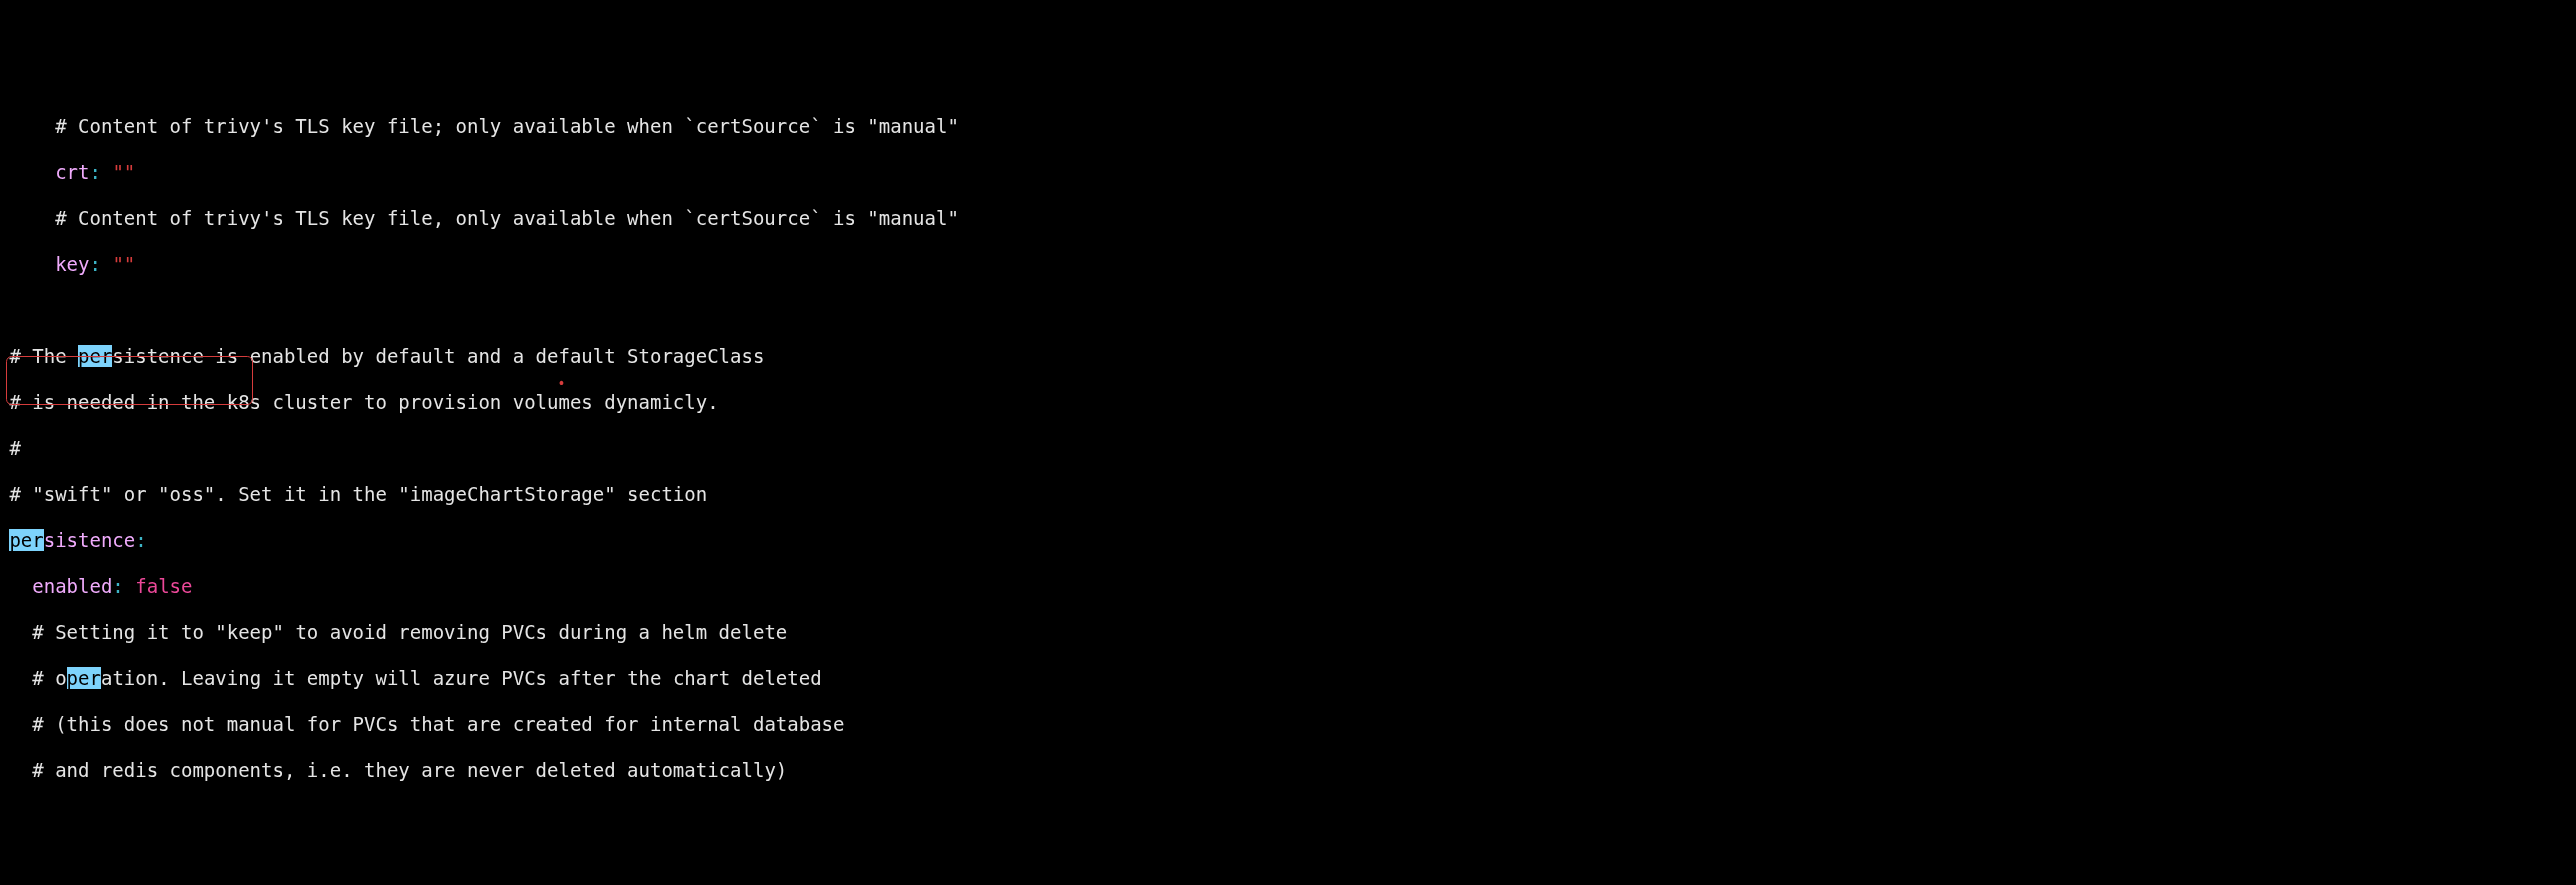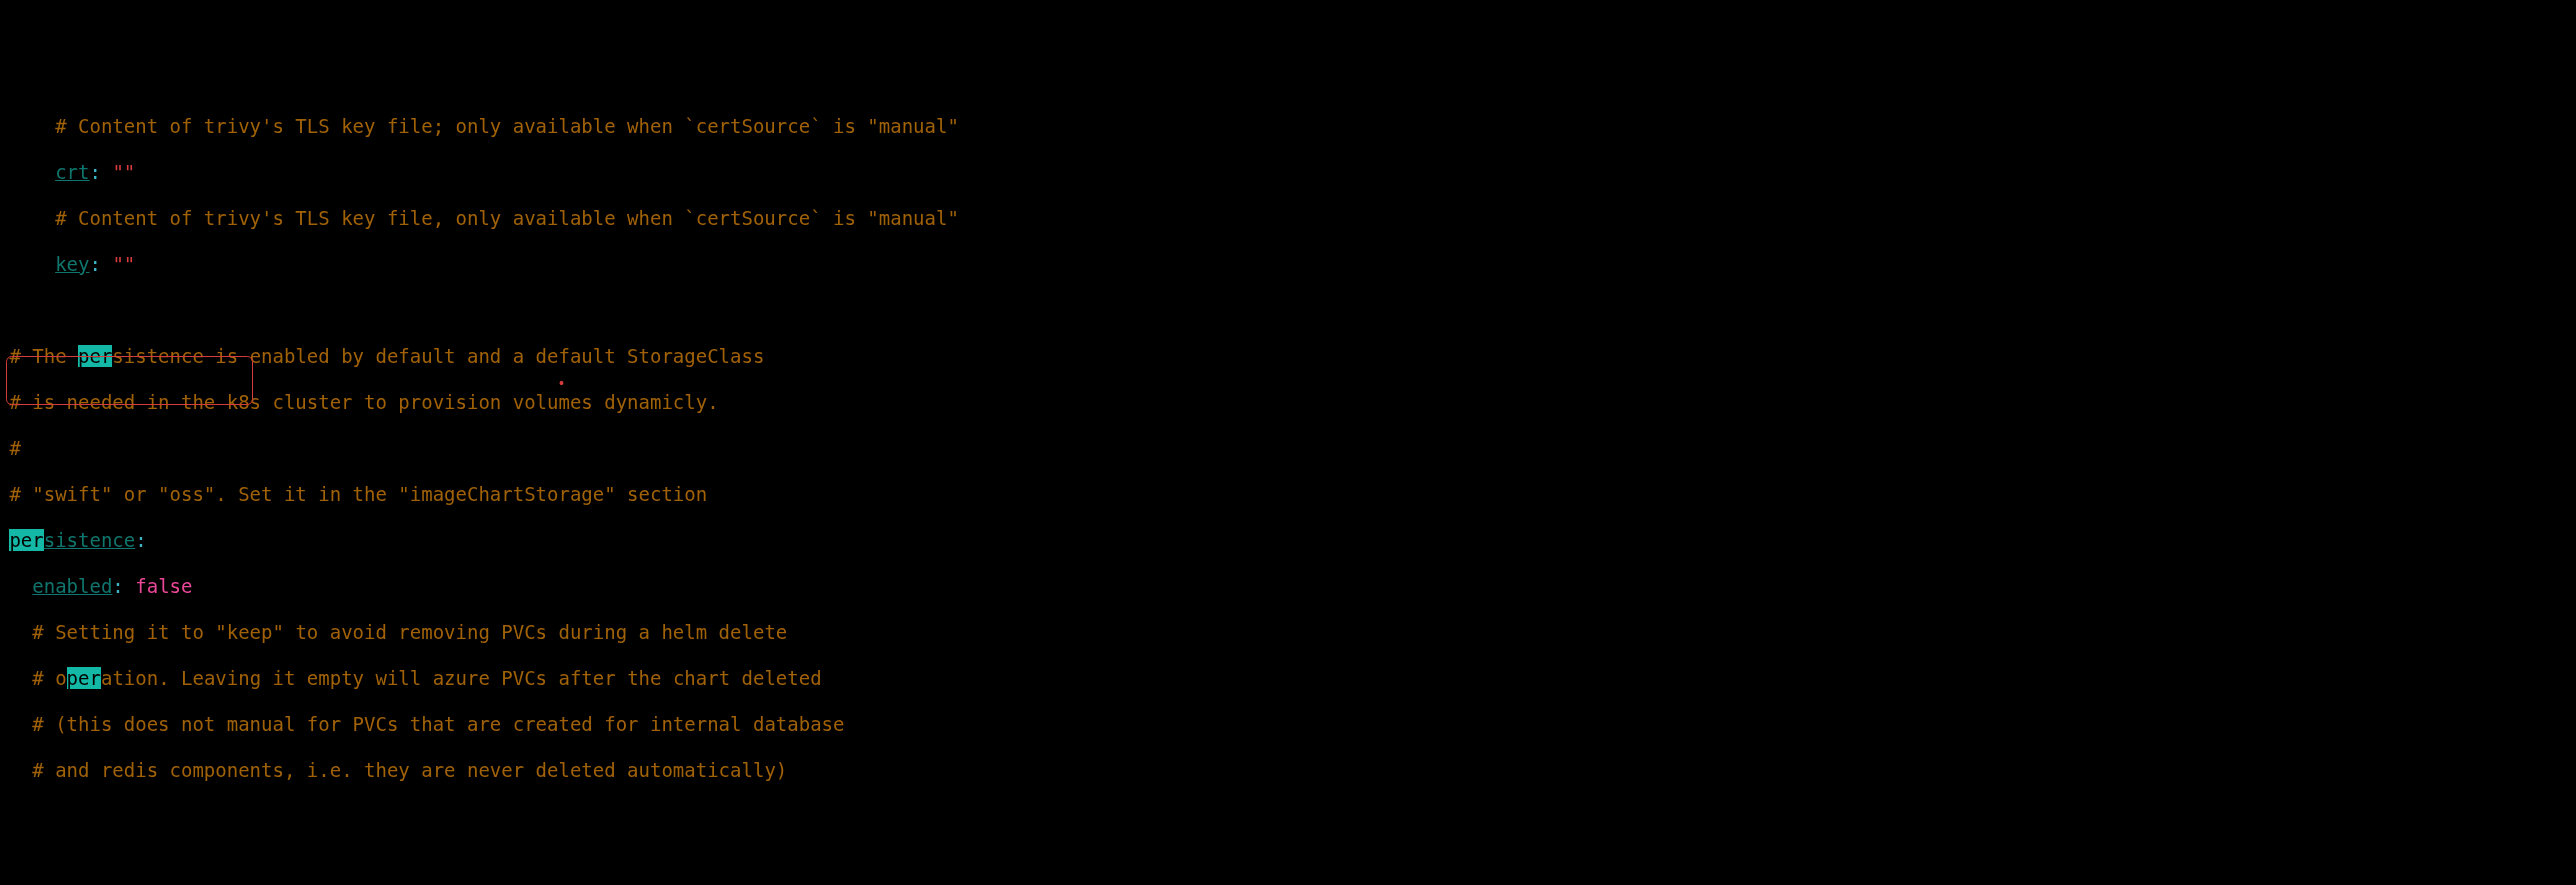--- a/index.html
+++ b/index.html
@@ -10,26 +10,26 @@
       line-height: 23px;
       color: #2d8bd4;
       white-space: pre;
       overflow: hidden;
       width: 2576px;
       height: 886px;
       padding-top: 0;
       padding-left: 9.4px;
     }
     .line { display: block; height: 23px; }
-    .comment { color: #a16207; }
-    .key { color: #0f766e; text-decoration: underline; }
+    .comment { color: #e5e5e5; }
+    .key { color: #f0abfc; }
     .colon { color: #3db5c7; }
     .string { color: #d63c3c; }
     .boolval { color: #ec4899; }
-    .hl { background: #14b8a6; color: #000000; }
+    .hl { background: #7dd3fc; color: #000000; }
     .highlight-box {
       position: absolute;
       border: 1.9px solid #d63c3c;
       border-radius: 5.7px;
       pointer-events: none;
     }
     .red-dot {
       position: absolute;
       color: #d63c3c;
       font-size: 13.2px;

